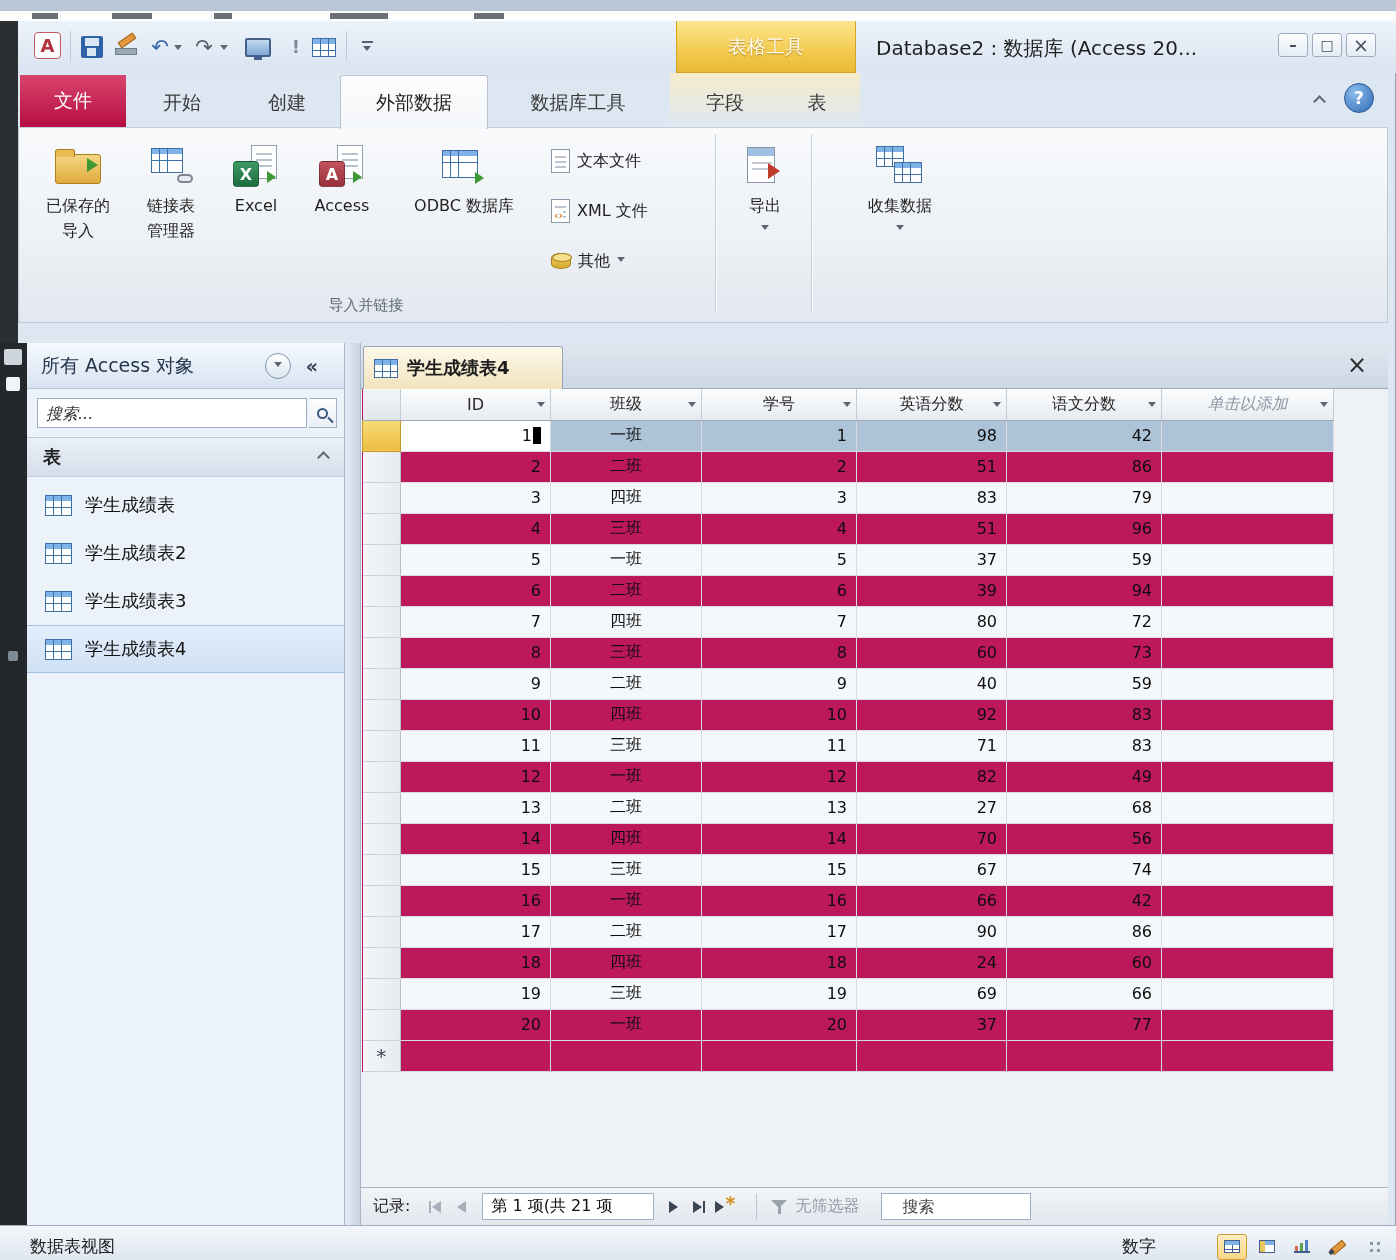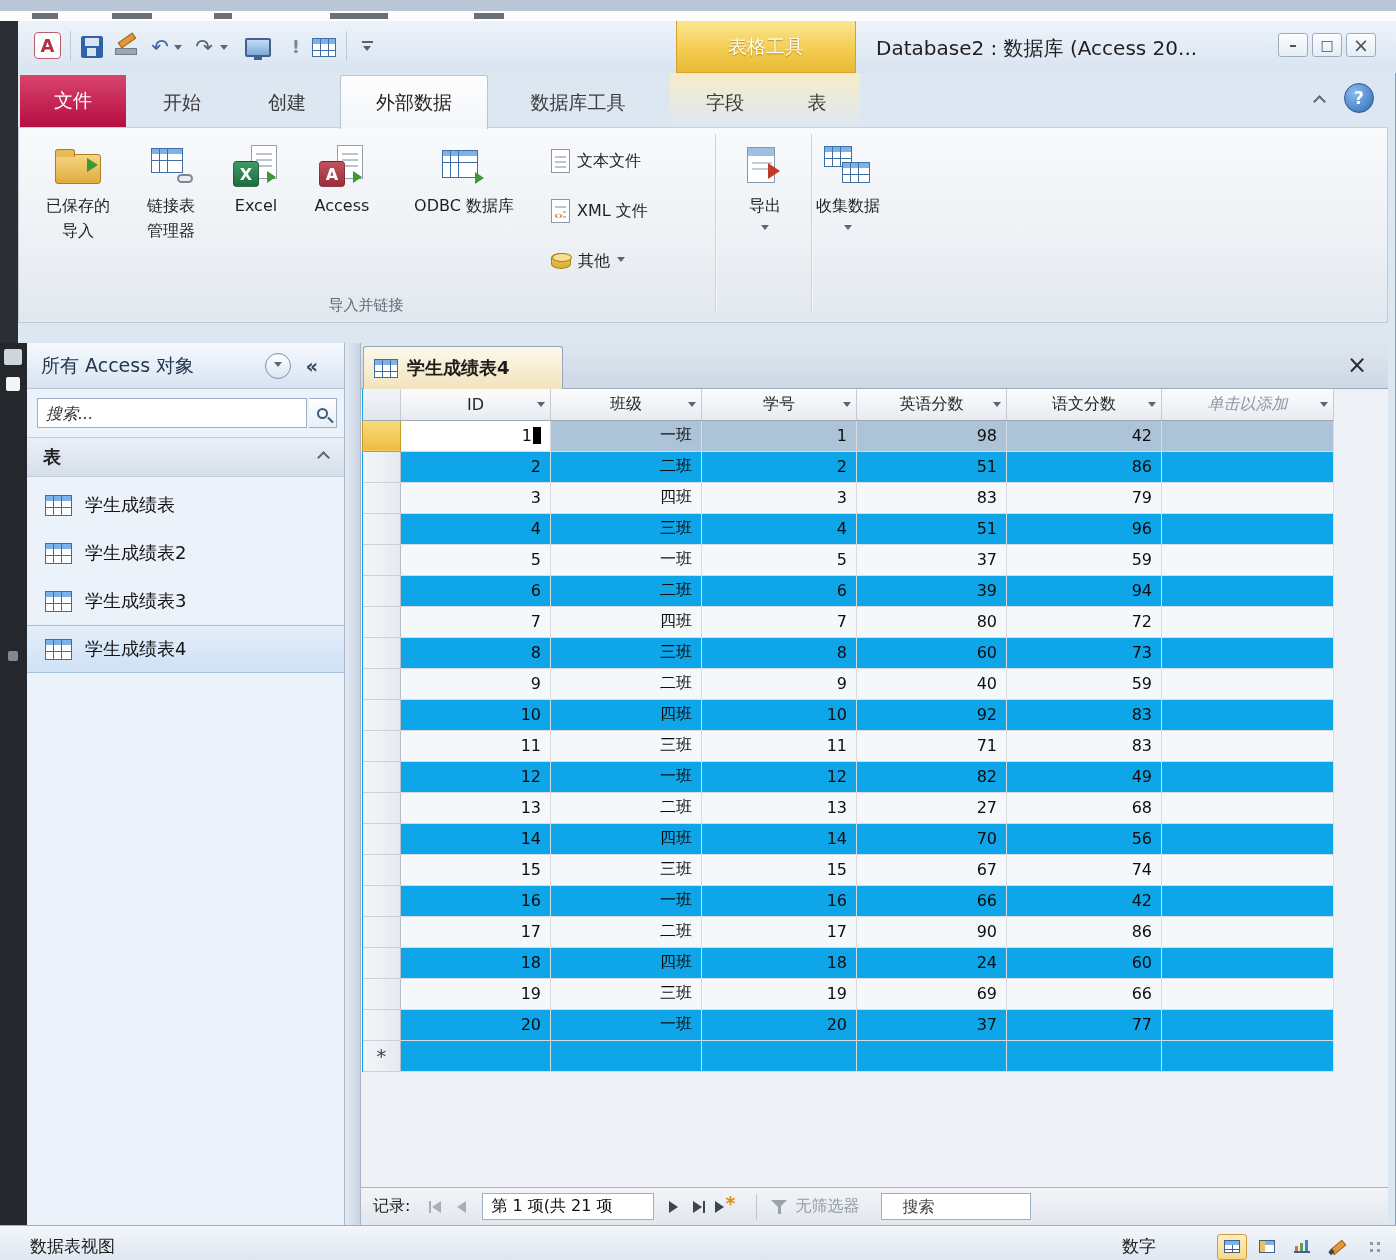--- a/index.html
+++ b/index.html
@@ -152,31 +152,31 @@
   .doctabbar{position:absolute;left:0;top:0;right:0;height:46px;background:linear-gradient(#dfe6ef,#cdd8e5);
              border-bottom:1px solid #9fabbc}
   .doctab{position:absolute;left:2px;top:3px;width:200px;height:43px;background:linear-gradient(#fcf8ea,#f2e3bd);
           border:1px solid #98a5b8;border-bottom:none;border-radius:3px 3px 0 0;display:flex;align-items:center;
           gap:9px;padding-left:10px;font-size:18px;font-weight:bold;color:#1d1d1d}
   .doc-close{position:absolute;right:18px;top:9px;width:26px;height:26px;display:flex;align-items:center;justify-content:center;color:#2b2b2b}
   .doc-close::before{content:"×";font-size:24px;line-height:1}
 
   .grid-region{position:absolute;left:0;top:46px;right:0;bottom:38px;background:#eef1f5;overflow:hidden}
   table.datasheet{position:absolute;left:1px;top:0;border-collapse:collapse;table-layout:fixed;width:971px;
-                  background:#0ea5e9;font-size:16px}
+                  background:#be185d;font-size:16px}
   .datasheet th{height:31px;background:linear-gradient(#fbfcfd,#e7ebf1);border-right:1px solid #c6ccd4;
                 border-bottom:1px solid #9fa9b6;font-weight:normal;color:#272727;position:relative;
                 font-size:16px;white-space:nowrap;overflow:hidden}
   .datasheet th.selstub{background:linear-gradient(#f2f4f7,#e2e7ed)}
   .datasheet th.addcol{font-style:italic;color:#8d96a2}
   .hcaret{position:absolute;right:5px;top:13px;width:0;height:0;border:4px solid transparent;border-top:5px solid #5c6672}
   .datasheet td{height:31px;border-right:1px solid #d7dce3;border-bottom:1px solid #d7dce3;padding:0 9px;
                 color:#0d0d0d;white-space:nowrap;overflow:hidden}
   .datasheet td.a-r{text-align:right}
-  .datasheet td.a-l{text-align:right}
+  .datasheet td.a-l{text-align:center}
   .datasheet td.rowsel{background:linear-gradient(90deg,#f3f5f8,#e6eaef);border-right:1px solid #b4bdc8;
                        border-bottom:1px solid #ccd2da;padding:0}
   .datasheet tr.alt td:not(.rowsel){background:#f5f8fb}
   .datasheet tr.selrow td{background:#adc3d7}
   .datasheet tr.selrow td.rowsel{background:linear-gradient(#f7db79,#ecbe41);border:1px solid #c49a27}
   .datasheet tr.selrow td.editing{background:#fff}
   .caretblock{display:inline-block;width:8px;height:17px;background:#000;vertical-align:-3px;margin-left:1px}
   .datasheet td.newsel{text-align:center;font-size:20px;color:#3c4653;background:linear-gradient(90deg,#f3f5f8,#e6eaef)}
 
   
@@ -365,21 +365,21 @@
       <span class="icon">
           <span class="ico-export">
             <span class="frm"></span>
             <span class="arr"></span>
           </span>
         </span>
       <span class="lbl">导出</span>
       <span class="tri-dn dcaret"></span>
     </div>
     <div class="rsep" style="left:792px"></div>
-    <div class="bigbtn" style="left:776px;width:106px">
+    <div class="bigbtn" style="left:828px;width:106px">
       <span class="icon">
           <span class="ico-collect">
             <span class="tblico t1"></span>
             <span class="tblico t2"></span>
           </span>
         </span>
       <span class="lbl">收集数据</span>
       <span class="tri-dn dcaret"></span>
     </div>
   </div>

